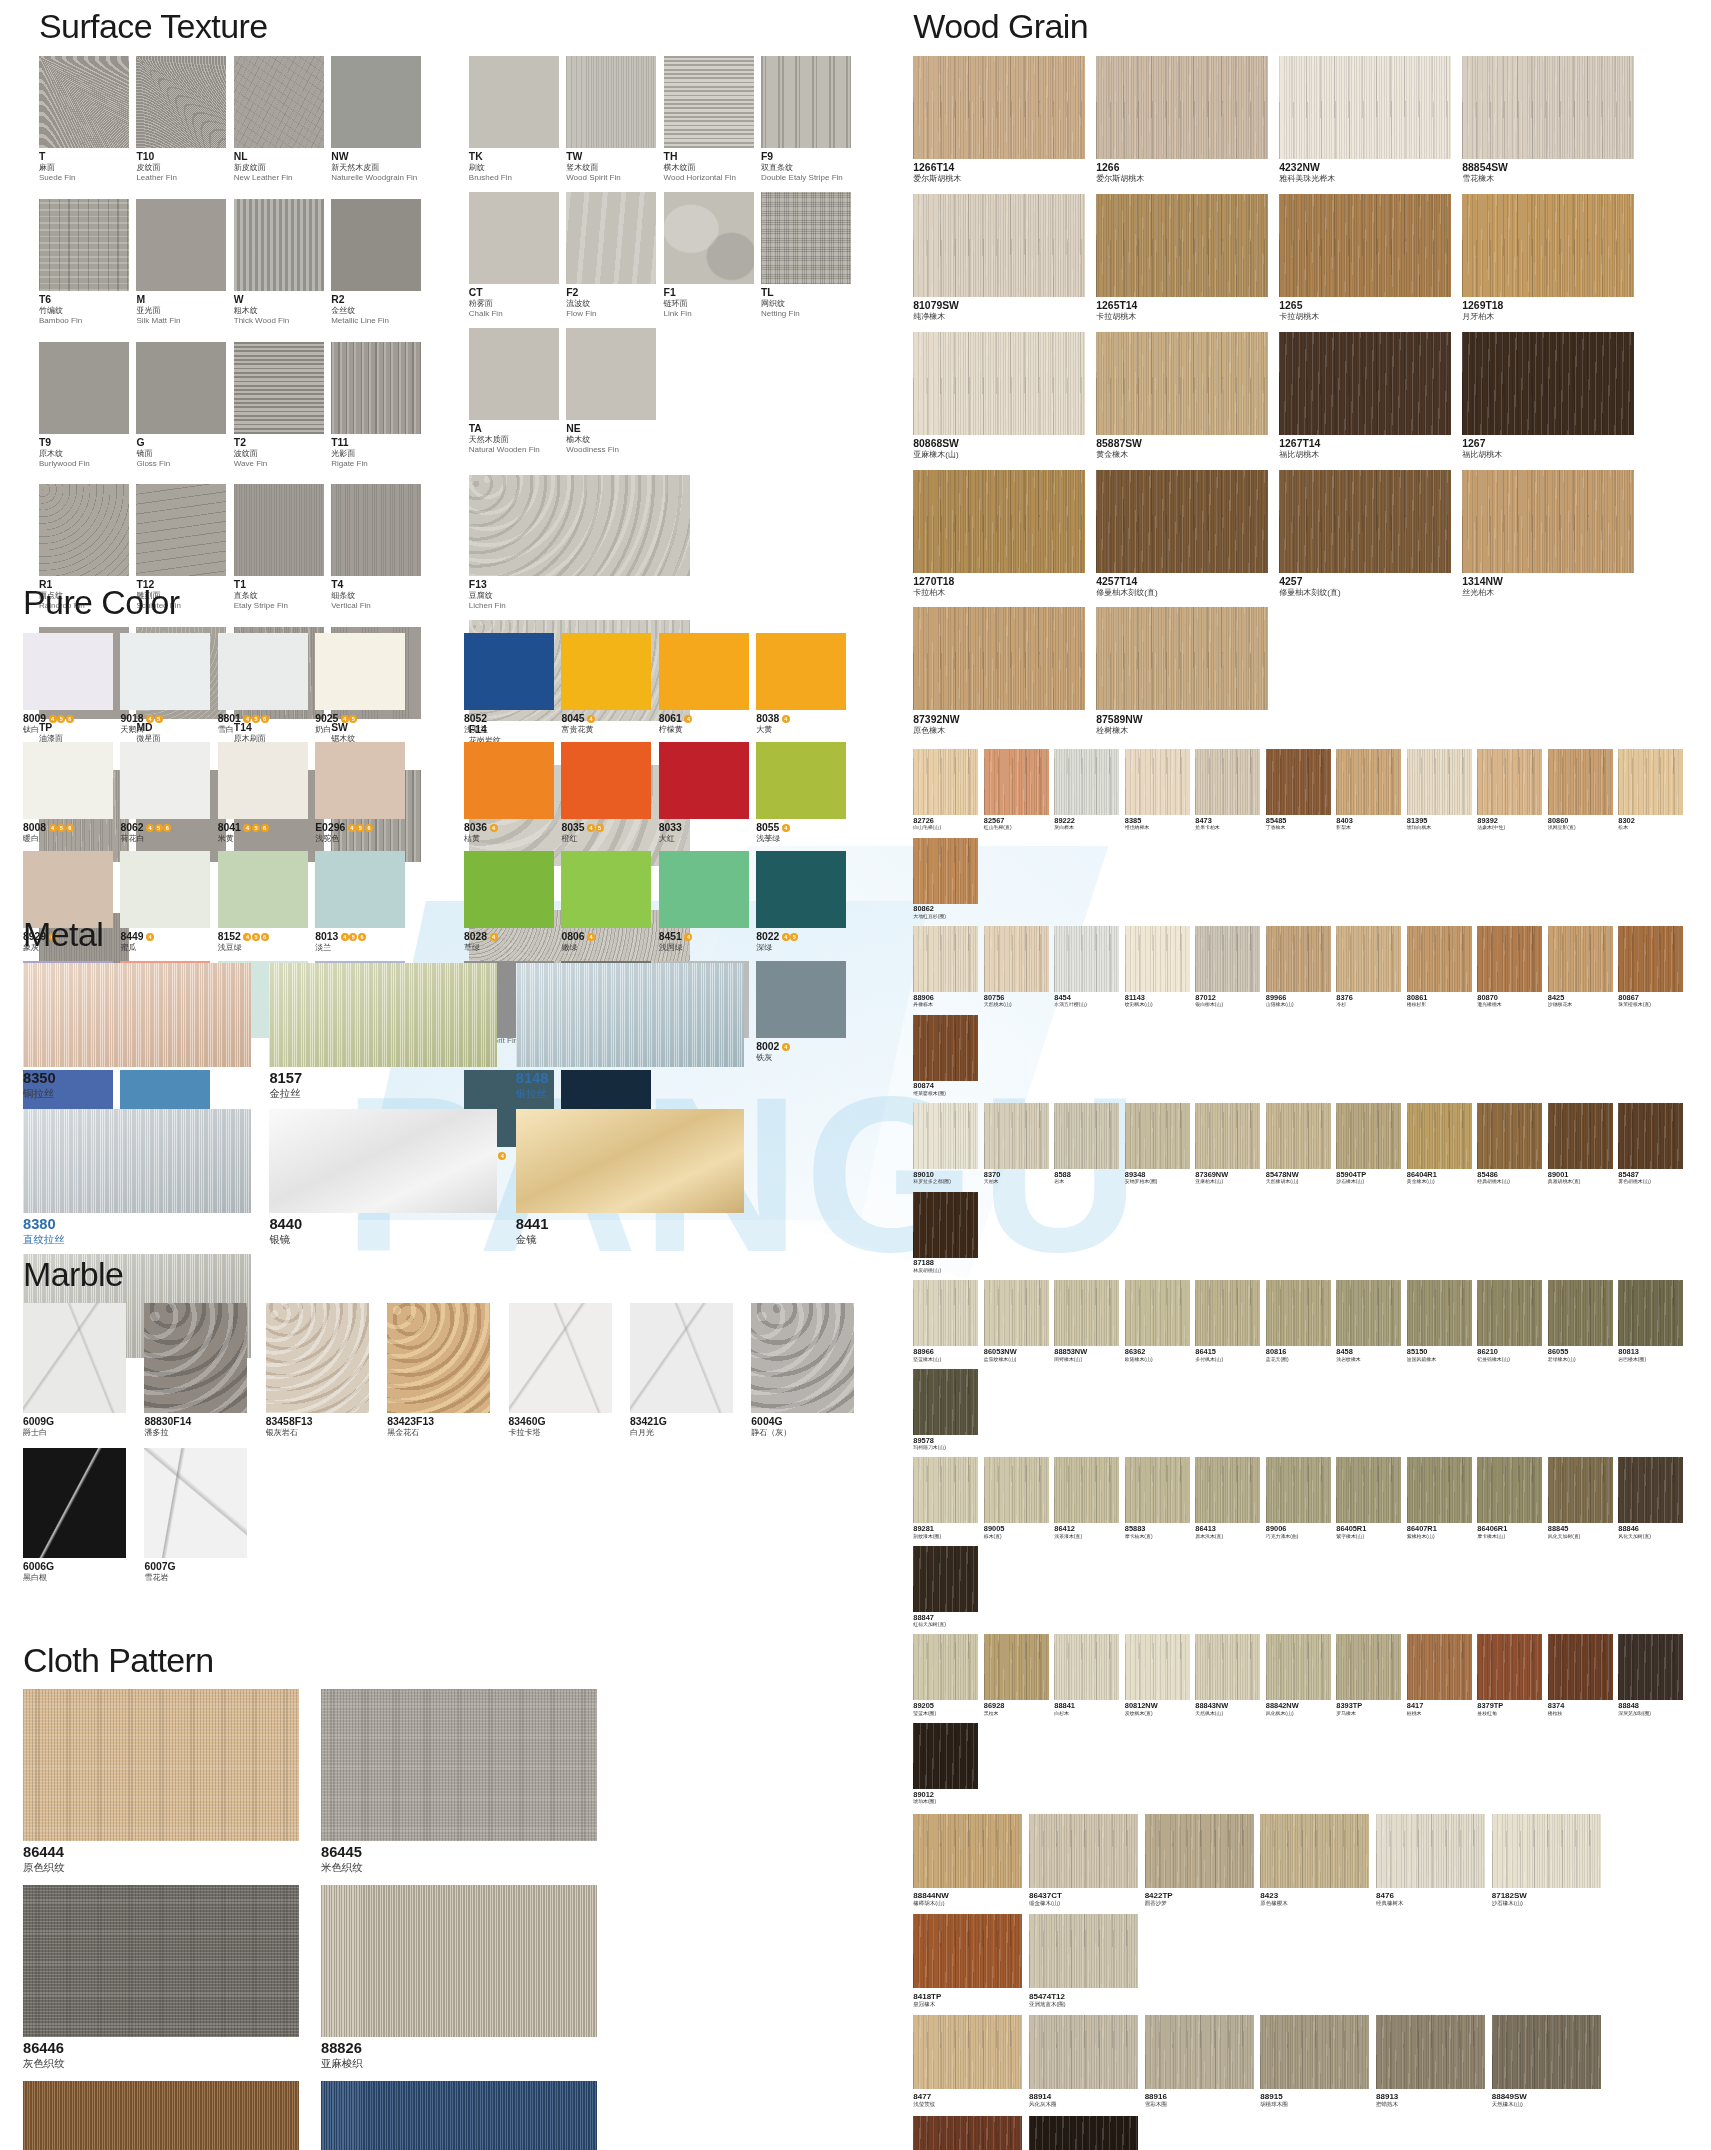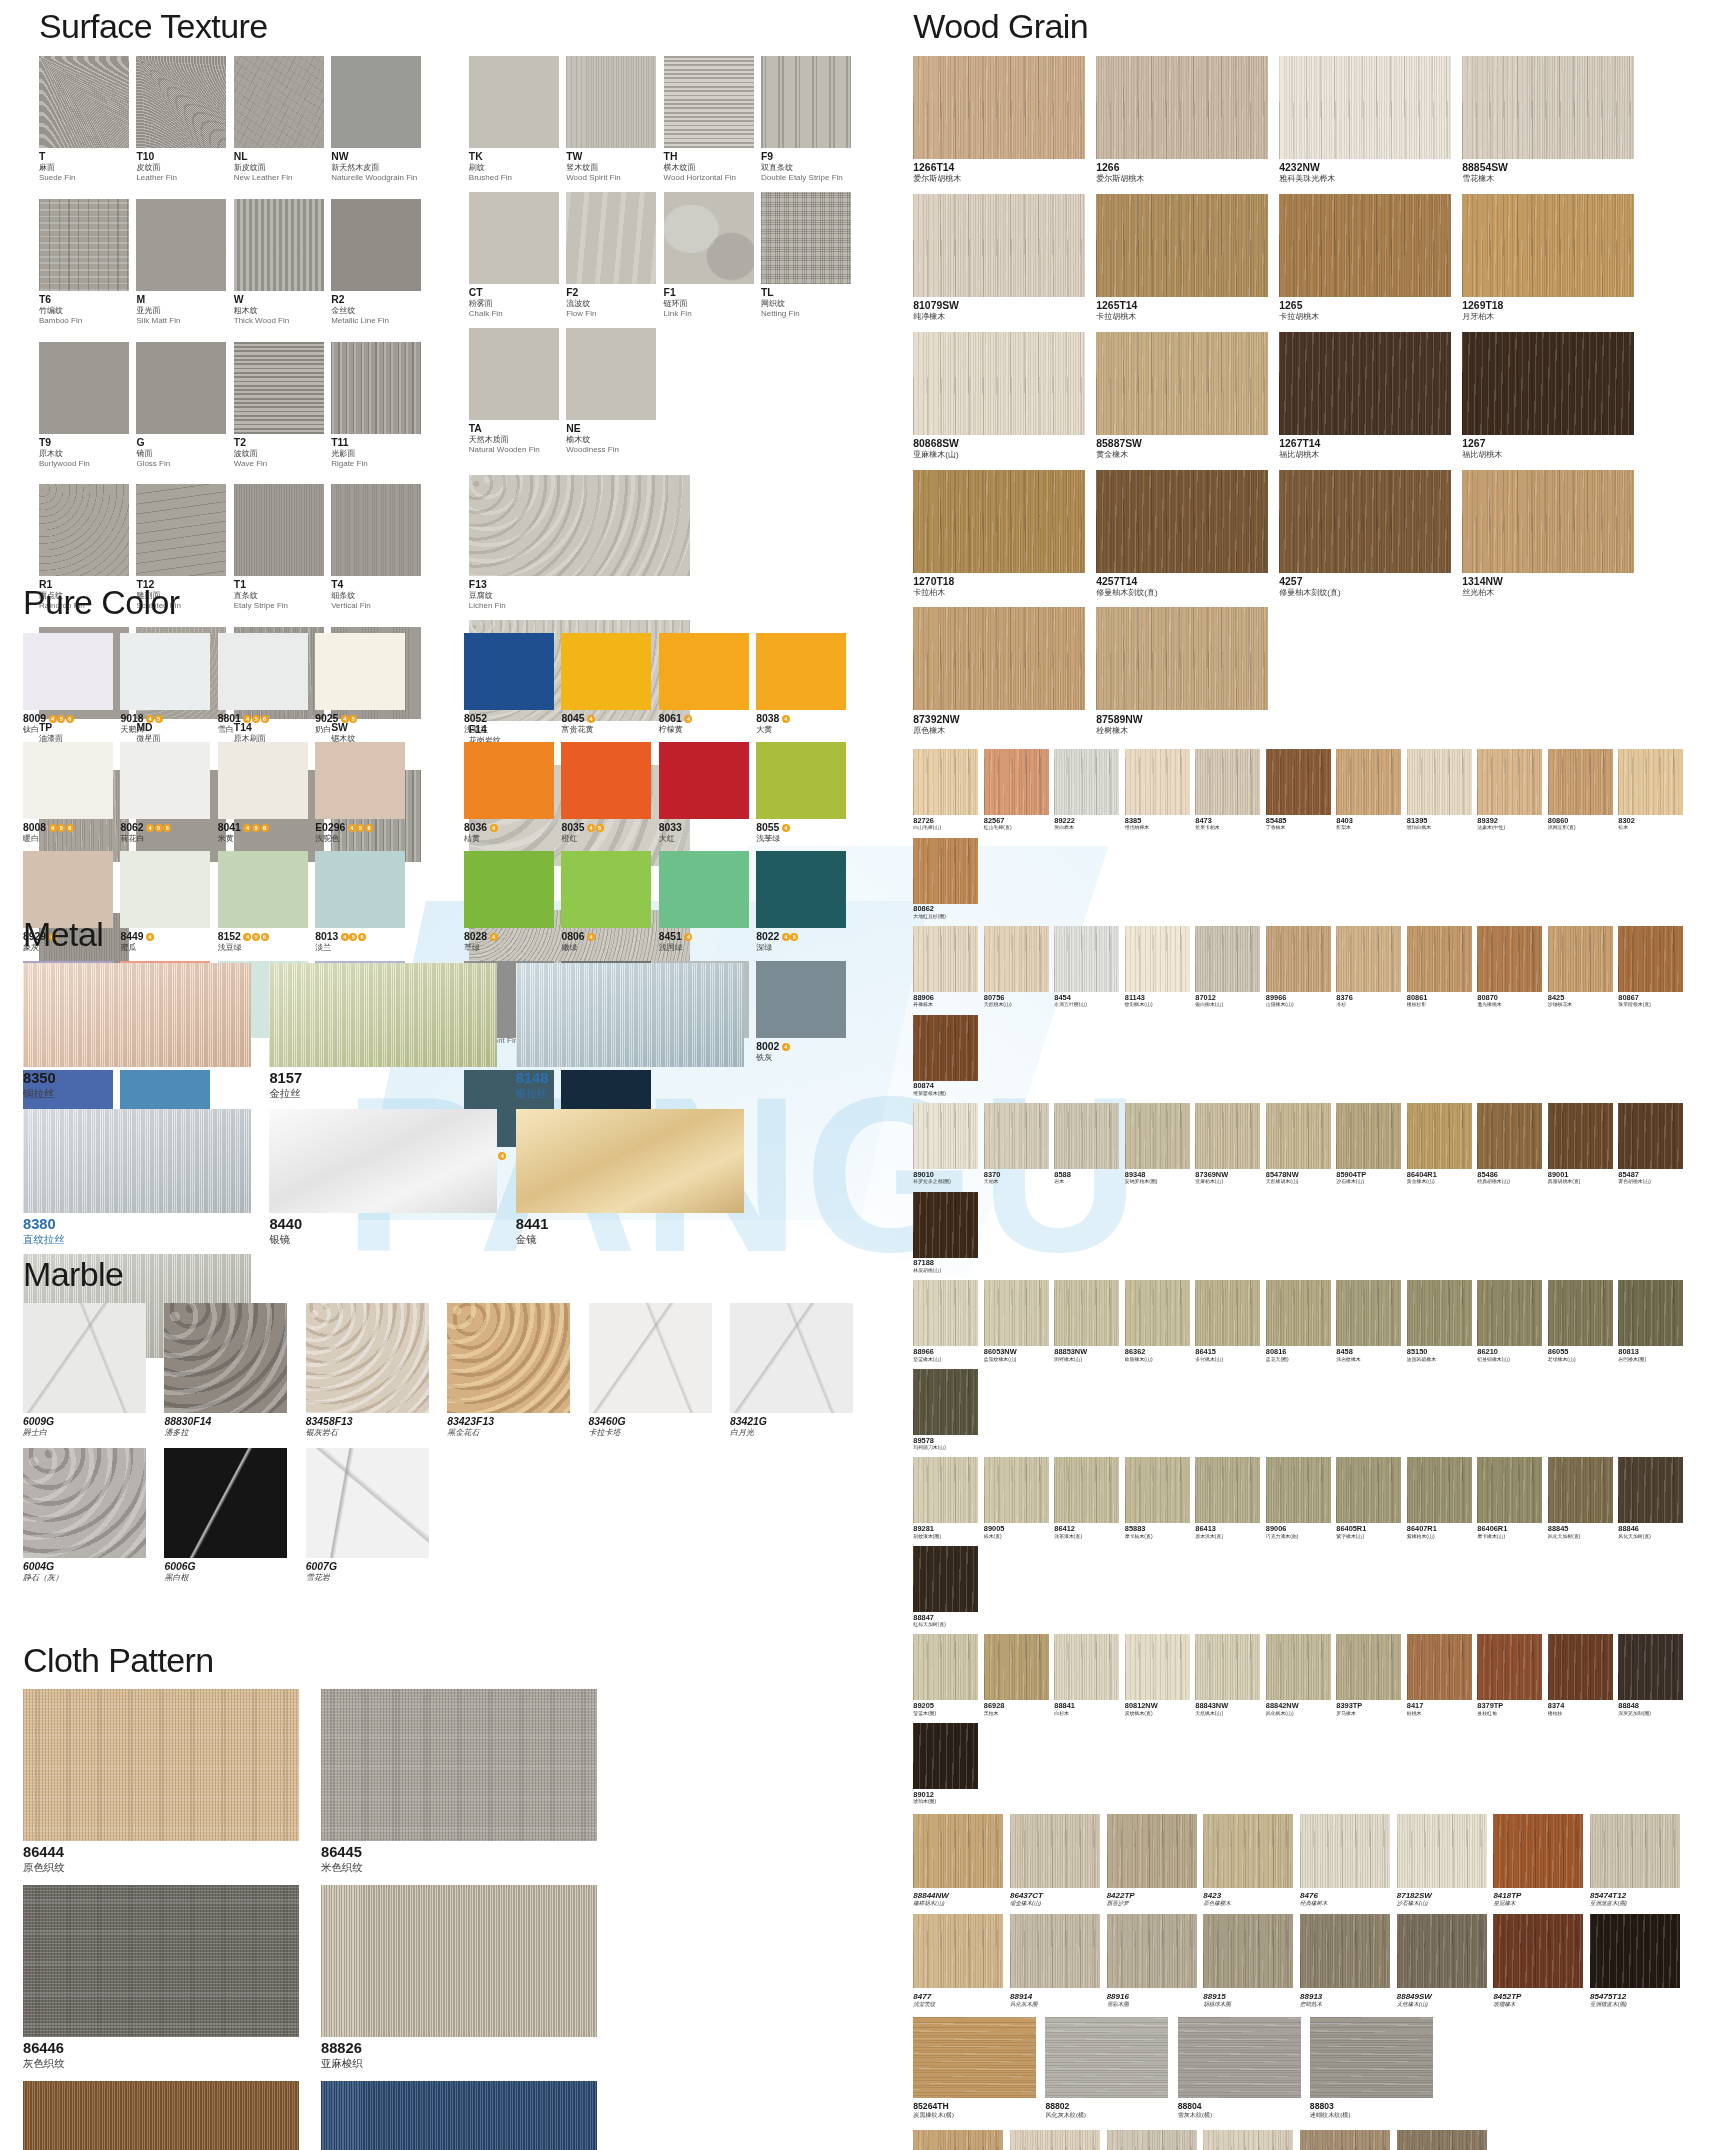--- a/index.html
+++ b/index.html
@@ -83,42 +83,42 @@
   .pc-grid .code { display:flex; align-items:center; }
 
   
   .mt-grid .cell { width:228px; margin:0 18.4px 8.6px 0; }
   .mt-grid .chip { height:104px; }
   .mt-grid .code { font-size:14.7px; }
   .mt-grid .cn   { font-size:10.4px; }
   .mt-grid .code.blue, .mt-grid .cn.blue { color:#2e6fae; }
 
   
-  .mb-grid .cell { width:123px; margin:0 18.4px 9.8px 0;font-style:italic; }
+  .mb-grid .cell { width:103px; margin:0 18.4px 9.8px 0; }
   .mb-grid .chip { height:110px; }
   .mb-grid .code { font-size:10.4px; }
 
   
   .cl-grid .cell { width:276px; margin:0 22px 11px 0; }
   .cl-grid .chip { height:152px; }
   .cl-grid .code { font-size:14.7px; }
   .cl-grid .cn { font-size:10.4px; }
 
   
   .wg-big .cell { width:172px; margin:0 11px 9.8px 0; }
   .wg-big .chip { height:103px; }
 
   
   .wg-dense { display:flex; flex-wrap:wrap; }
   .wg-dense .cell { width:65px; margin:0 5.5px 6.1px 0; }
   .wg-dense .chip { height:66px; }
   .wg-dense .code { font-size:7.4px; margin-top:1.8px; }
   .wg-dense .cn { font-size:4.9px; }
 
-  .wg-med .cell { width:90px; margin:0 6.7px 7.4px 0;font-style:italic; }
+  .wg-med .cell { width:109px; margin:0 6.7px 7.4px 0; }
   .wg-med .chip { height:74px; }
   .wg-med .code { font-size:8px; }
   .wg-med .cn { font-size:5.5px; }
 
   .wg-wide .cell { width:123px; margin:0 9.2px 8.6px 0; }
   .wg-wide .chip { height:81px; }
   .wg-wide .code { font-size:8.6px; }
   .wg-wide .cn { font-size:6.1px; }
 </style>
 </head>

